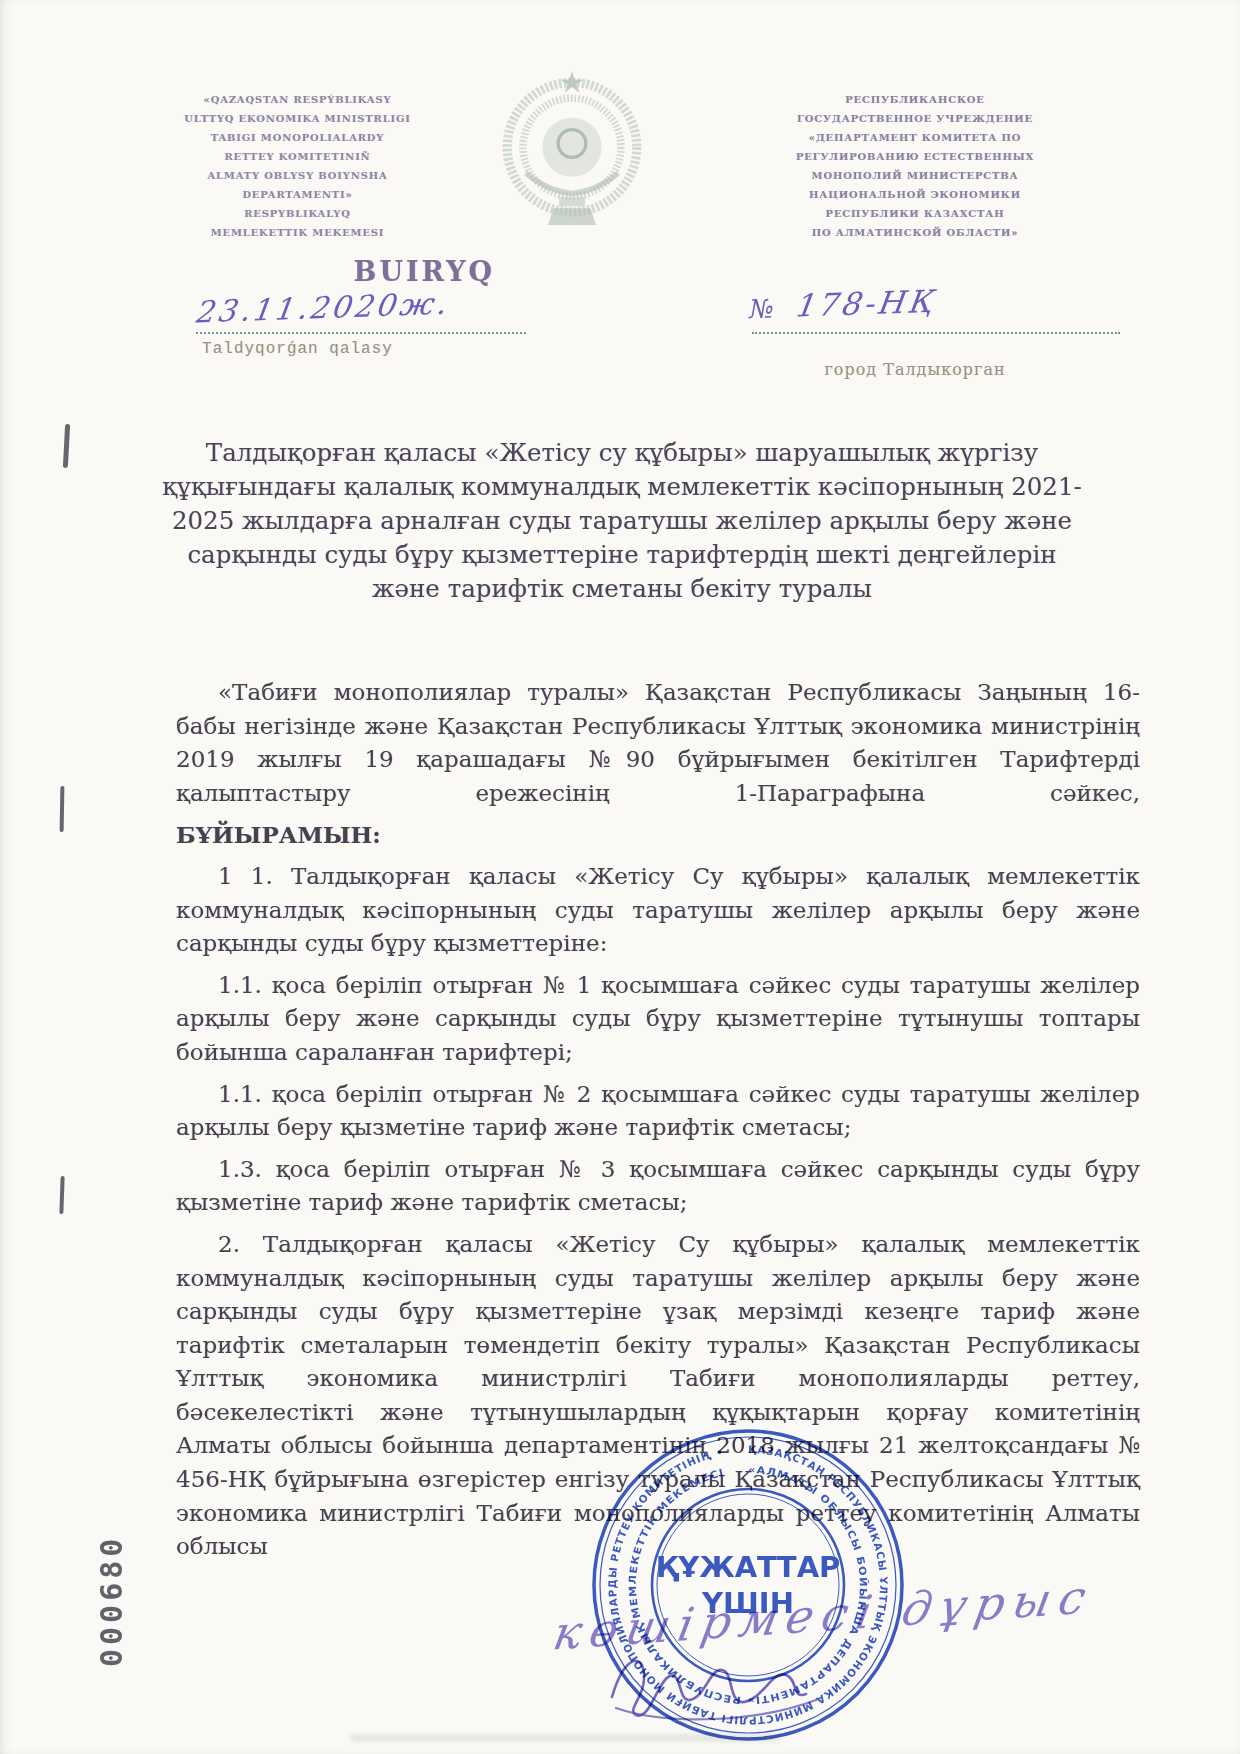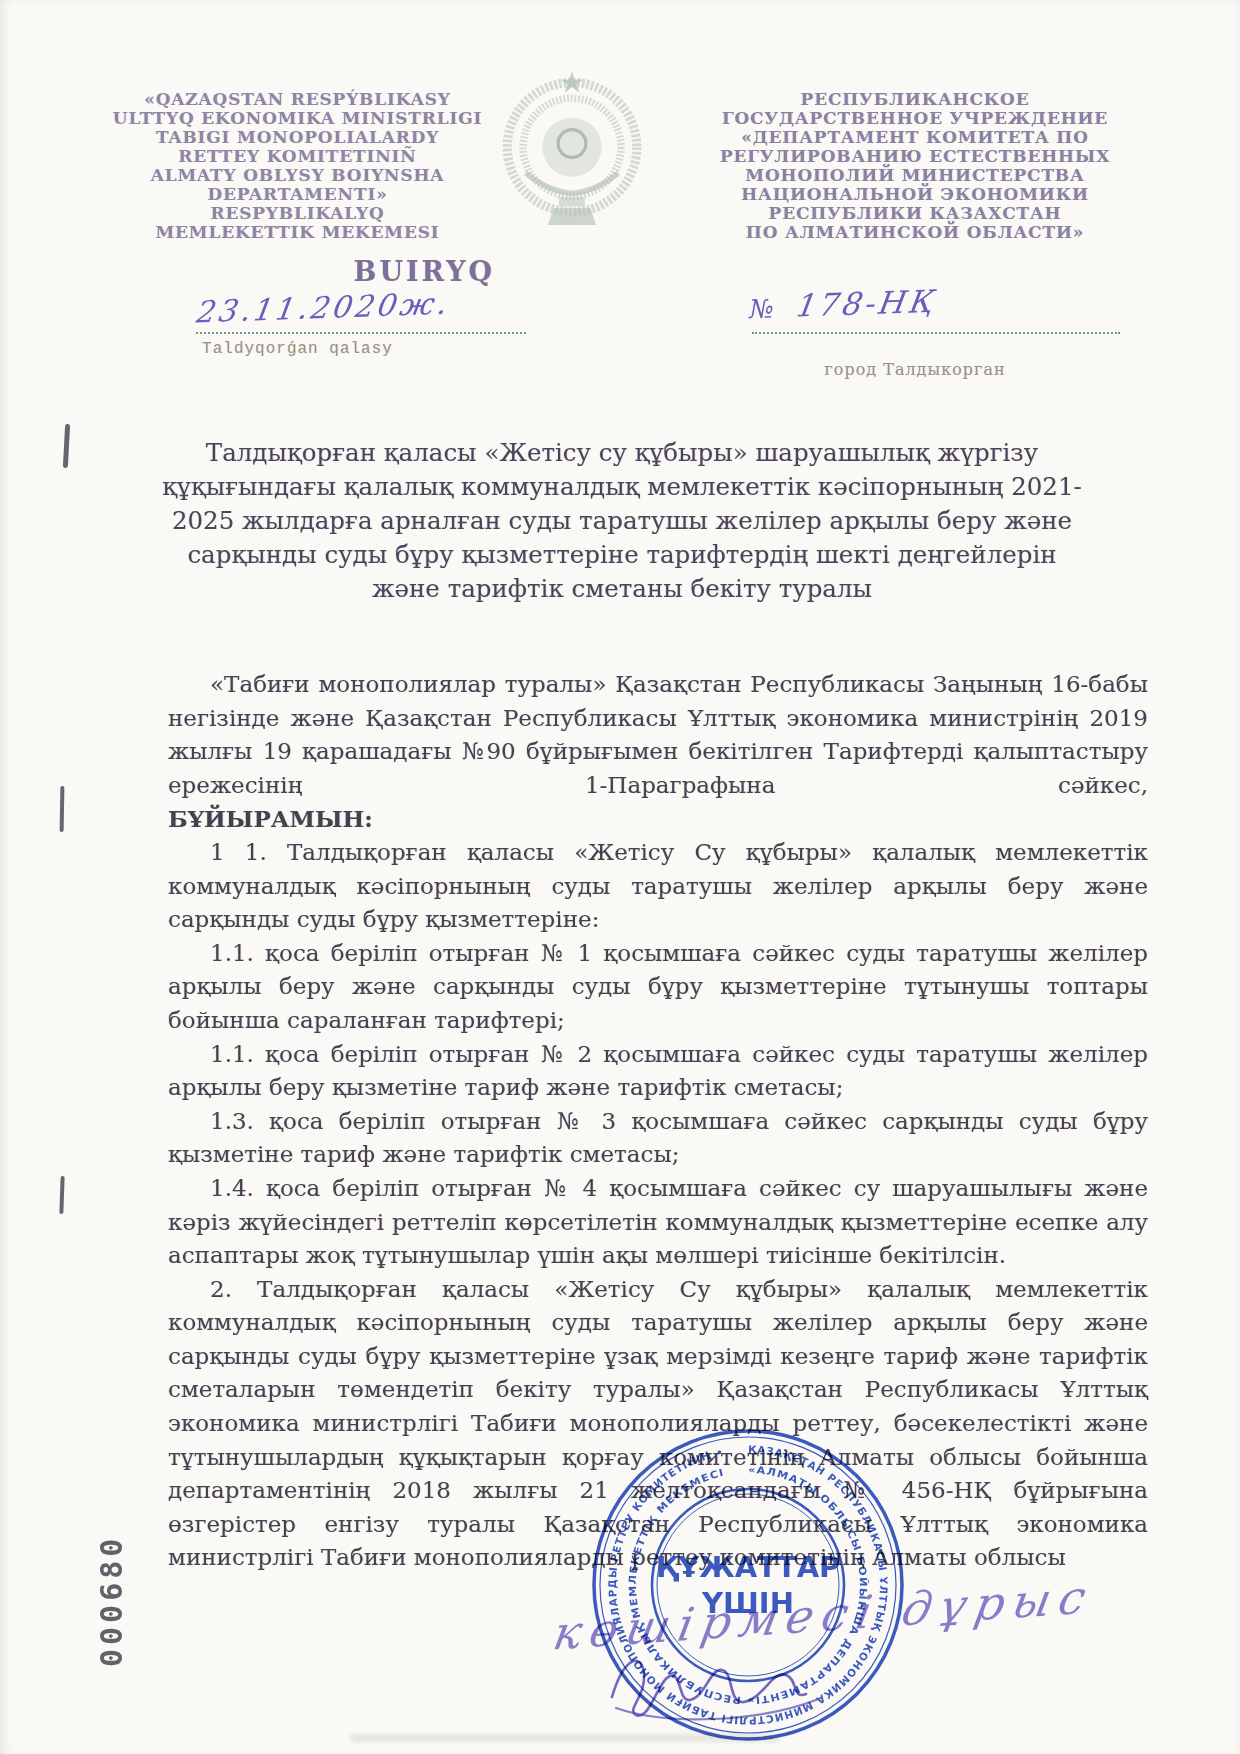--- a/index.html
+++ b/index.html
@@ -7,21 +7,21 @@
     position:relative; width:1240px; height:1754px; margin:0 auto;
     background:#faf9f5;
     overflow:hidden;
     font-family:"DejaVu Serif", serif;
     box-shadow: inset 6px 0 14px -8px rgba(90,85,80,.25), inset -4px 0 10px -8px rgba(90,85,80,.18);
   }
   
   .print{ text-shadow: 0.7px 0 0 rgba(185,70,190,.16), -0.7px 0 0 rgba(60,170,95,.16); }
 
   .org-block{ position:absolute; text-align:center; font-weight:bold;
-    font-size:17px; line-height:19px; letter-spacing:.8px; color:#8f86a6; }
+    font-size:10px; line-height:19px; letter-spacing:.8px; color:#8f86a6; }
   .org-block span{ display:block; }
   .org-left{ left:100px; top:90px; width:395px; }
   .org-right{ left:705px; top:90px; width:420px; color:#8a81a3; }
 
   .emblem{ position:absolute; left:498px; top:60px; width:148px; height:180px; opacity:.85; }
 
   .order-label{ position:absolute; text-align:right; font-weight:bold;
     font-size:27px; letter-spacing:3px; color:#7b7099; }
   .label-left{ left:100px; top:256px; width:395px; }
   .label-right{ left:705px; top:256px; width:420px; }
@@ -42,21 +42,21 @@
     letter-spacing:1px; color:#9a947f; }
   .place-left{ left:100px; top:340px; width:395px;font-family:Liberation Mono, monospace; }
   .place-right{ left:705px; top:360px; width:420px; }
 
   .doc-title{ position:absolute; left:152px; top:436px; width:940px;
     text-align:center; font-weight:normal; font-size:24.5px; line-height:34px;
     color:#4a4458; }
 
   .body-text{ position:absolute; left:168px; top:668px; width:980px;
     font-size:23px; line-height:33.6px; color:#45414e; text-align:justify; }
-  .body-text p{ margin:0; text-indent:42px; }
+  .body-text p{ margin:8px; text-indent:42px; }
   .body-text p.intro{ text-align-last:justify; }
   .body-text p.decree{ text-indent:0; font-weight:bold; }
 
   .vertical-num{ position:absolute; left:47px; top:1585px; width:130px; height:34px;
     line-height:34px; text-align:center; transform:rotate(-90deg);
     font-family:"DejaVu Sans Mono", monospace; font-size:30px; font-weight:bold;
     letter-spacing:4px; color:#4b4752; opacity:.85; }
 
   .stamp{ position:absolute; left:588px; top:1425px; width:320px; height:320px;
     mix-blend-mode:multiply; opacity:.92; z-index:3; }
@@ -130,21 +130,20 @@
 
   <div class="doc-title print">Талдықорған  қаласы «Жетісу су құбыры» шаруашылық жүргізу құқығындағы қалалық коммуналдық мемлекеттік кәсіпорнының 2021-2025 жылдарға арналған суды таратушы желілер арқылы беру және сарқынды суды бұру қызметтеріне тарифтердің шекті деңгейлерін және тарифтік сметаны бекіту туралы</div>
 
   <div class="body-text print">
     <p class="intro">«Табиғи монополиялар туралы» Қазақстан Республикасы Заңының 16-бабы негізінде және Қазақстан Республикасы Ұлттық экономика министрінің 2019 жылғы 19 қарашадағы №90 бұйрығымен бекітілген Тарифтерді қалыптастыру ережесінің 1-Параграфына сәйкес,</p>
     <p class="decree">БҰЙЫРАМЫН:</p>
     <p>1 1.   Талдықорған  қаласы «Жетісу Су құбыры» қалалық мемлекеттік коммуналдық кәсіпорнының суды таратушы желілер арқылы беру және сарқынды суды бұру қызметтеріне:</p>
     <p>1.1.   қоса беріліп отырған № 1 қосымшаға сәйкес суды таратушы желілер арқылы беру және сарқынды суды бұру қызметтеріне тұтынушы топтары бойынша сараланған тарифтері;</p>
     <p>1.1.   қоса беріліп отырған № 2 қосымшаға сәйкес суды таратушы желілер арқылы беру қызметіне тариф және тарифтік сметасы;</p>
     <p>1.3.   қоса беріліп отырған № 3 қосымшаға сәйкес сарқынды суды бұру қызметіне тариф және тарифтік сметасы;</p>
-    <p>1.4.   қоса беріліп отырған № 4 қосымшаға сәйкес су шаруашылығы және кәріз жүйесіндегі реттеліп көрсетілетін коммуналдық қызметтеріне есепке алу аспаптары жоқ тұтынушылар үшін ақы мөлшері тиісінше бекітілсін.</p>
     <p>2. Талдықорған  қаласы «Жетісу Су құбыры» қалалық мемлекеттік коммуналдық кәсіпорнының суды таратушы желілер арқылы беру және сарқынды суды бұру қызметтеріне ұзақ мерзімді кезеңге тариф және тарифтік сметаларын төмендетіп бекіту туралы» Қазақстан Республикасы Ұлттық экономика министрлігі Табиғи монополияларды реттеу, бәсекелестікті және тұтынушылардың құқықтарын қорғау комитетінің Алматы облысы бойынша департаментінің 2018 жылғы 21 желтоқсандағы № 456-НҚ бұйрығына өзгерістер енгізу туралы Қазақстан Республикасы Ұлттық экономика министрлігі Табиғи монополияларды реттеу комитетінің Алматы облысы</p>
   </div>
 
   <div class="vertical-num">000680</div>
 
   <svg class="stamp" viewBox="0 0 320 320">
     <defs>
       <path id="ringA" d="M160,28 A132,132 0 1 1 159.9,28"></path>
       <path id="ringB" d="M160,48 A112,112 0 1 1 159.9,48"></path>
     </defs>

